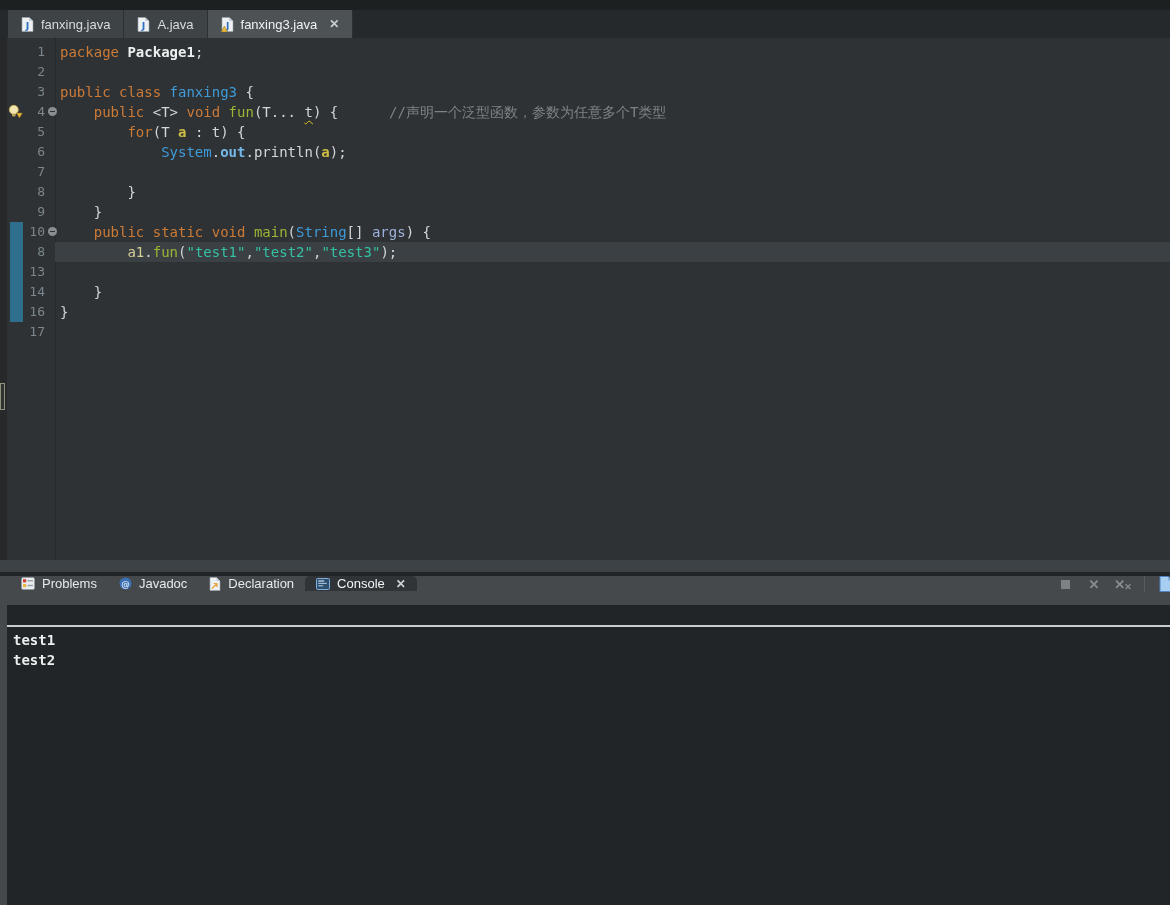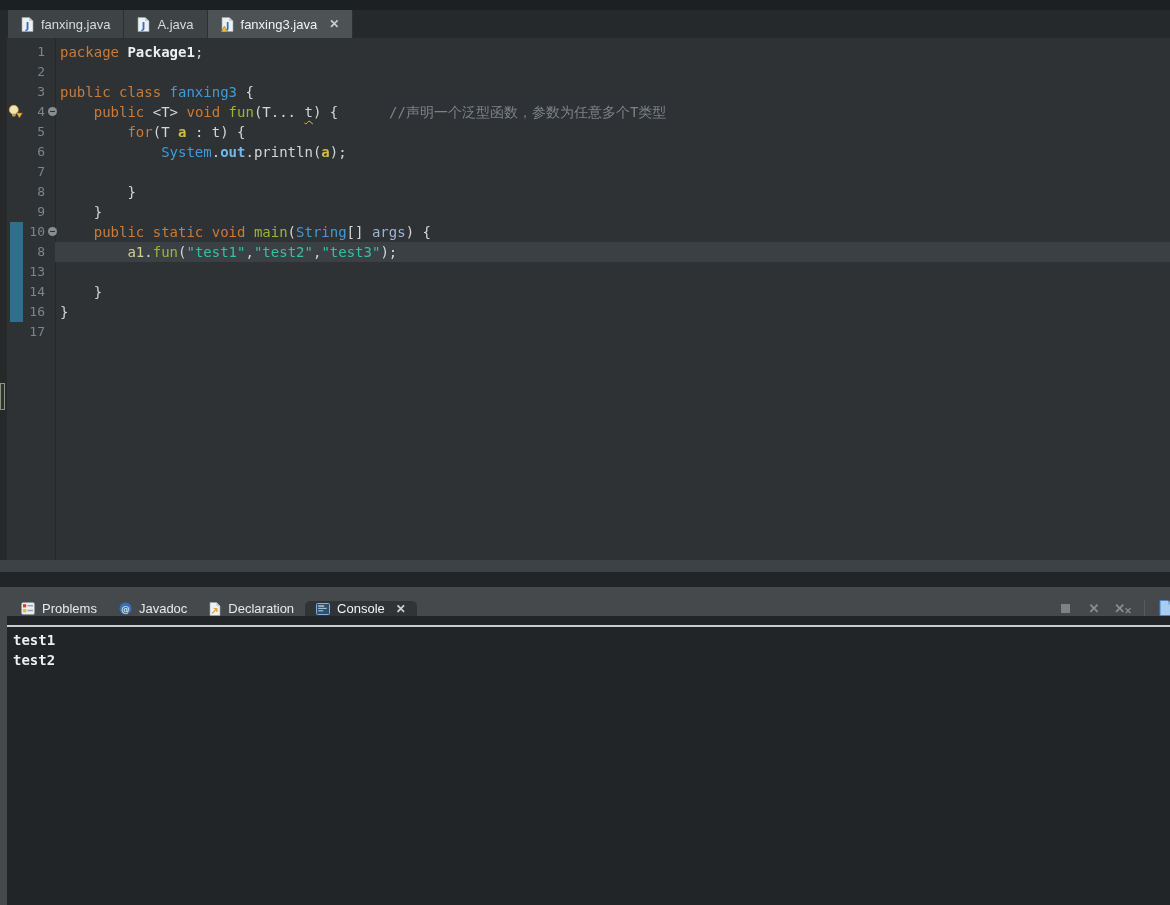--- a/index.html
+++ b/index.html
@@ -48,22 +48,22 @@
   .tk-pkg{color:#eceff0;font-weight:bold;}
   .tk-param{color:var(--c-param,#9fb2dc);margin-top:36px;}
   .tk-warn{color:var(--c-plain,#d2d6d8);text-decoration:underline wavy var(--c-warning-underline,#d9c51f) 1px;text-underline-offset:3px;}
 
   
   .sash{position:absolute;left:0;top:560px;width:100%;height:12px;background:#3d4246;}
 
   
   .bottom{position:absolute;left:0;top:572px;width:100%;height:333px;background:var(--c-console-bg,#222527);}
   .bottom-trim{position:absolute;left:0;top:29px;bottom:0;width:7px;background:#46494c;}
-  .panel-tabbar{position:absolute;left:0;top:15px;width:100%;height:29px;background:var(--c-panel-tabbar-bg,#45494c);
-    display:flex;align-items:flex-end;padding-left:10px;box-sizing:border-box;overflow:hidden;}
+  .panel-tabbar{position:absolute;left:0;top:4px;width:100%;height:29px;background:var(--c-panel-tabbar-bg,#45494c);
+    display:flex;align-items:flex-start;padding-left:10px;box-sizing:border-box;overflow:hidden;}
   .panel-tabs{display:flex;align-items:stretch;}
   .ptab{display:flex;align-items:center;gap:7px;padding:0 11px;font-size:13px;color:#e7e9ea;cursor:default;}
   .ptab.active{background:var(--c-panel-tab-active-bg,#303437);border-radius:5px 5px 0 0;color:#f2f4f4;}
   .ptab .close{margin-left:4px;color:#cfd2d3;font-weight:bold;font-size:12px;}
   .panel-toolbar{margin-left:auto;display:flex;align-items:center;gap:13px;padding-right:0;margin-right:-4px;}
   .tool{display:inline-flex;align-items:center;justify-content:center;width:16px;height:16px;color:#898d90;font-size:13px;font-weight:bold;}
   .tool .sq{width:9px;height:9px;background:#7e8285;display:inline-block;}
   .tool .xs{font-size:9px;position:relative;top:3px;margin-left:-1px;}
   .tool-sep{width:1px;height:16px;background:#575b5e;}
 

